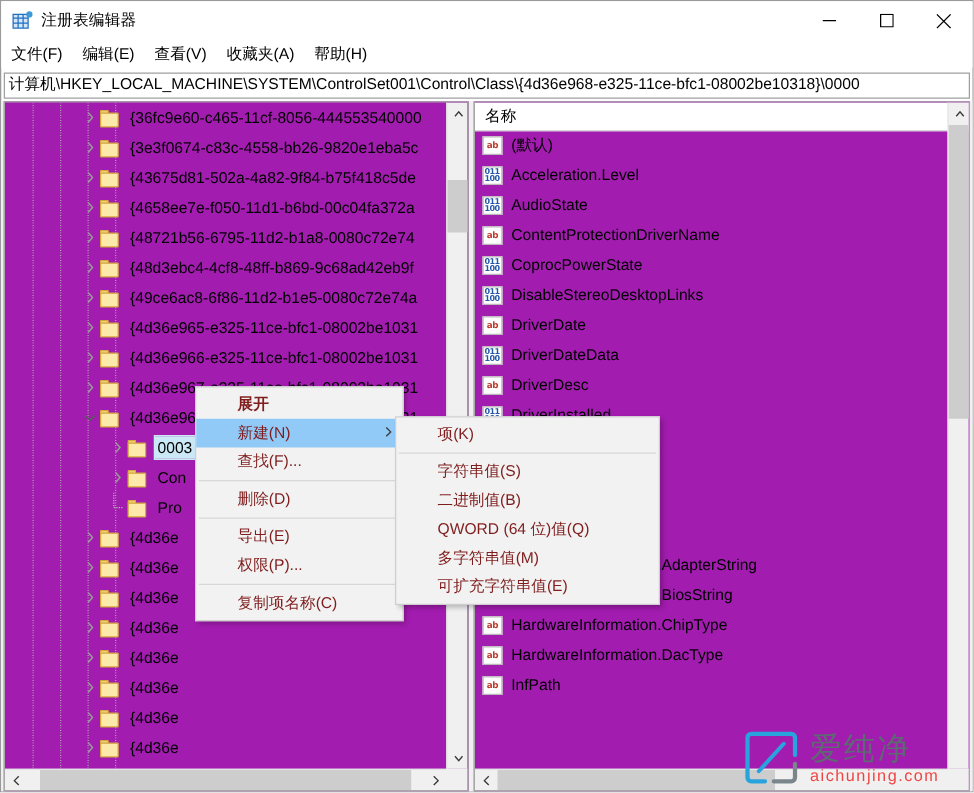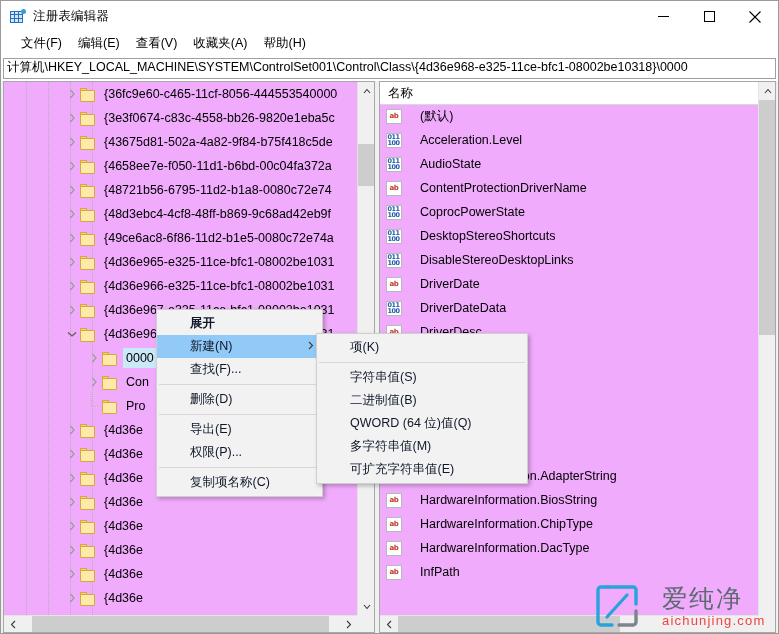--- a/index.html
+++ b/index.html
@@ -86,21 +86,21 @@
     background: transparent;
   }
   .win-btn svg { display: block; }
 
   
   .menubar {
     height: 22px;
     flex: 0 0 22px;
     display: flex;
     align-items: center;
-    padding-left: 12px;
+    padding-left: 0;
     background: #ffffff;
   }
   .menu-item {
     padding: 2px 8px;
     font-size: 12.5px;
     color: #000;
     line-height: 16px;
     white-space: nowrap;
   }
 
@@ -126,21 +126,21 @@
   
   .content {
     flex: 1 1 auto;
     display: flex;
     position: relative;
     background: #f0f0f0;
     min-height: 0;
   }
   .pane {
     position: relative;
-    background: #f0abfc;
+    background: #a21caf;
     border: 1px solid #a8a8a8;
     box-sizing: border-box;
     overflow: hidden;
   }
   .pane-left {
     width: 372px;
     flex: 0 0 372px;
     margin: 0 0 0 2px;
   }
   .splitter {
@@ -251,21 +251,21 @@
     height: 24px;
     display: flex;
     align-items: center;
     white-space: nowrap;
     font-size: 12.5px;
     padding-left: 6px;
   }
   .val-icon {
     width: 16px; height: 15px;
     flex: 0 0 16px;
-    margin-right: 18px;
+    margin-right: 7px;
     border: 1px solid #b9b9b9;
     background: #ffffff;
     box-sizing: border-box;
     display: flex;
     align-items: center;
     justify-content: center;
     font-size: 7px;
     line-height: 6px;
     font-family: "DejaVu Sans", sans-serif;
     overflow: hidden;
@@ -324,21 +324,21 @@
     box-shadow: 2px 2px 4px rgba(0,0,0,0.25);
     padding: 2px 0;
     z-index: 50;
     font-size: 12.5px;
   }
   .ctxitem {
     height: 23px;
     display: flex;
     align-items: center;
     padding: 0 10px 0 33px;
-    color: #0f172a;
+    color: #7f1d1d;
     position: relative;
     white-space: nowrap;
   }
   .ctxitem.bold { font-weight: bold; }
   .ctxitem.highlight { background: #91c9f7; }
   .ctxsep {
     height: 1px;
     margin: 3px 2px 3px 2px;
     background: #d7d7d7;
   }
@@ -348,21 +348,21 @@
     font-size: 9px;
     color: #444;
   }
 
   
   .watermark {
     position: absolute;
     left: 594px; top: 583px;
     display: flex;
     align-items: center;
-    gap: 23px;
+    gap: 9px;
     z-index: 60;
     pointer-events: none;
   }
   .wm-logo {
     width: 44px; height: 44px;
     position: relative;
   }
   .wm-text {
     display: flex;
     flex-direction: column;
@@ -594,21 +594,21 @@
               <span class="indent" style="width: 82px;"></span>
               <span class="twisty">
                 <svg width="7" height="10" viewBox="0 0 7 10">
                   <path d="M1.5 1 L5 5 L1.5 9" fill="none" stroke="#9a9a9a" stroke-width="1.2"></path>
                 </svg>
               </span>
               <span class="folder">
                 <span class="tab"></span>
                 <span class="body"></span>
               </span>
-              <span class="tree-label">0000</span>
+              <span class="tree-label">0003</span>
             </div>
             <div class="tree-row">
               <span class="indent" style="width: 82px;"></span>
               <span class="twisty">
                 <svg width="7" height="10" viewBox="0 0 7 10">
                   <path d="M1.5 1 L5 5 L1.5 9" fill="none" stroke="#9a9a9a" stroke-width="1.2"></path>
                 </svg>
               </span>
               <span class="folder">
                 <span class="tab"></span>
@@ -800,26 +800,20 @@
             </div>
             <div class="val-row">
               <span class="val-icon str">ab</span>
               <span class="val-name">ContentProtectionDriverName</span>
             </div>
             <div class="val-row">
               <span class="val-icon bin">
                 <span>011<br>100</span>
               </span>
               <span class="val-name">CoprocPowerState</span>
-            </div>
-            <div class="val-row">
-              <span class="val-icon bin">
-                <span>011<br>100</span>
-              </span>
-              <span class="val-name">DesktopStereoShortcuts</span>
             </div>
             <div class="val-row">
               <span class="val-icon bin">
                 <span>011<br>100</span>
               </span>
               <span class="val-name">DisableStereoDesktopLinks</span>
             </div>
             <div class="val-row">
               <span class="val-icon str">ab</span>
               <span class="val-name">DriverDate</span>

